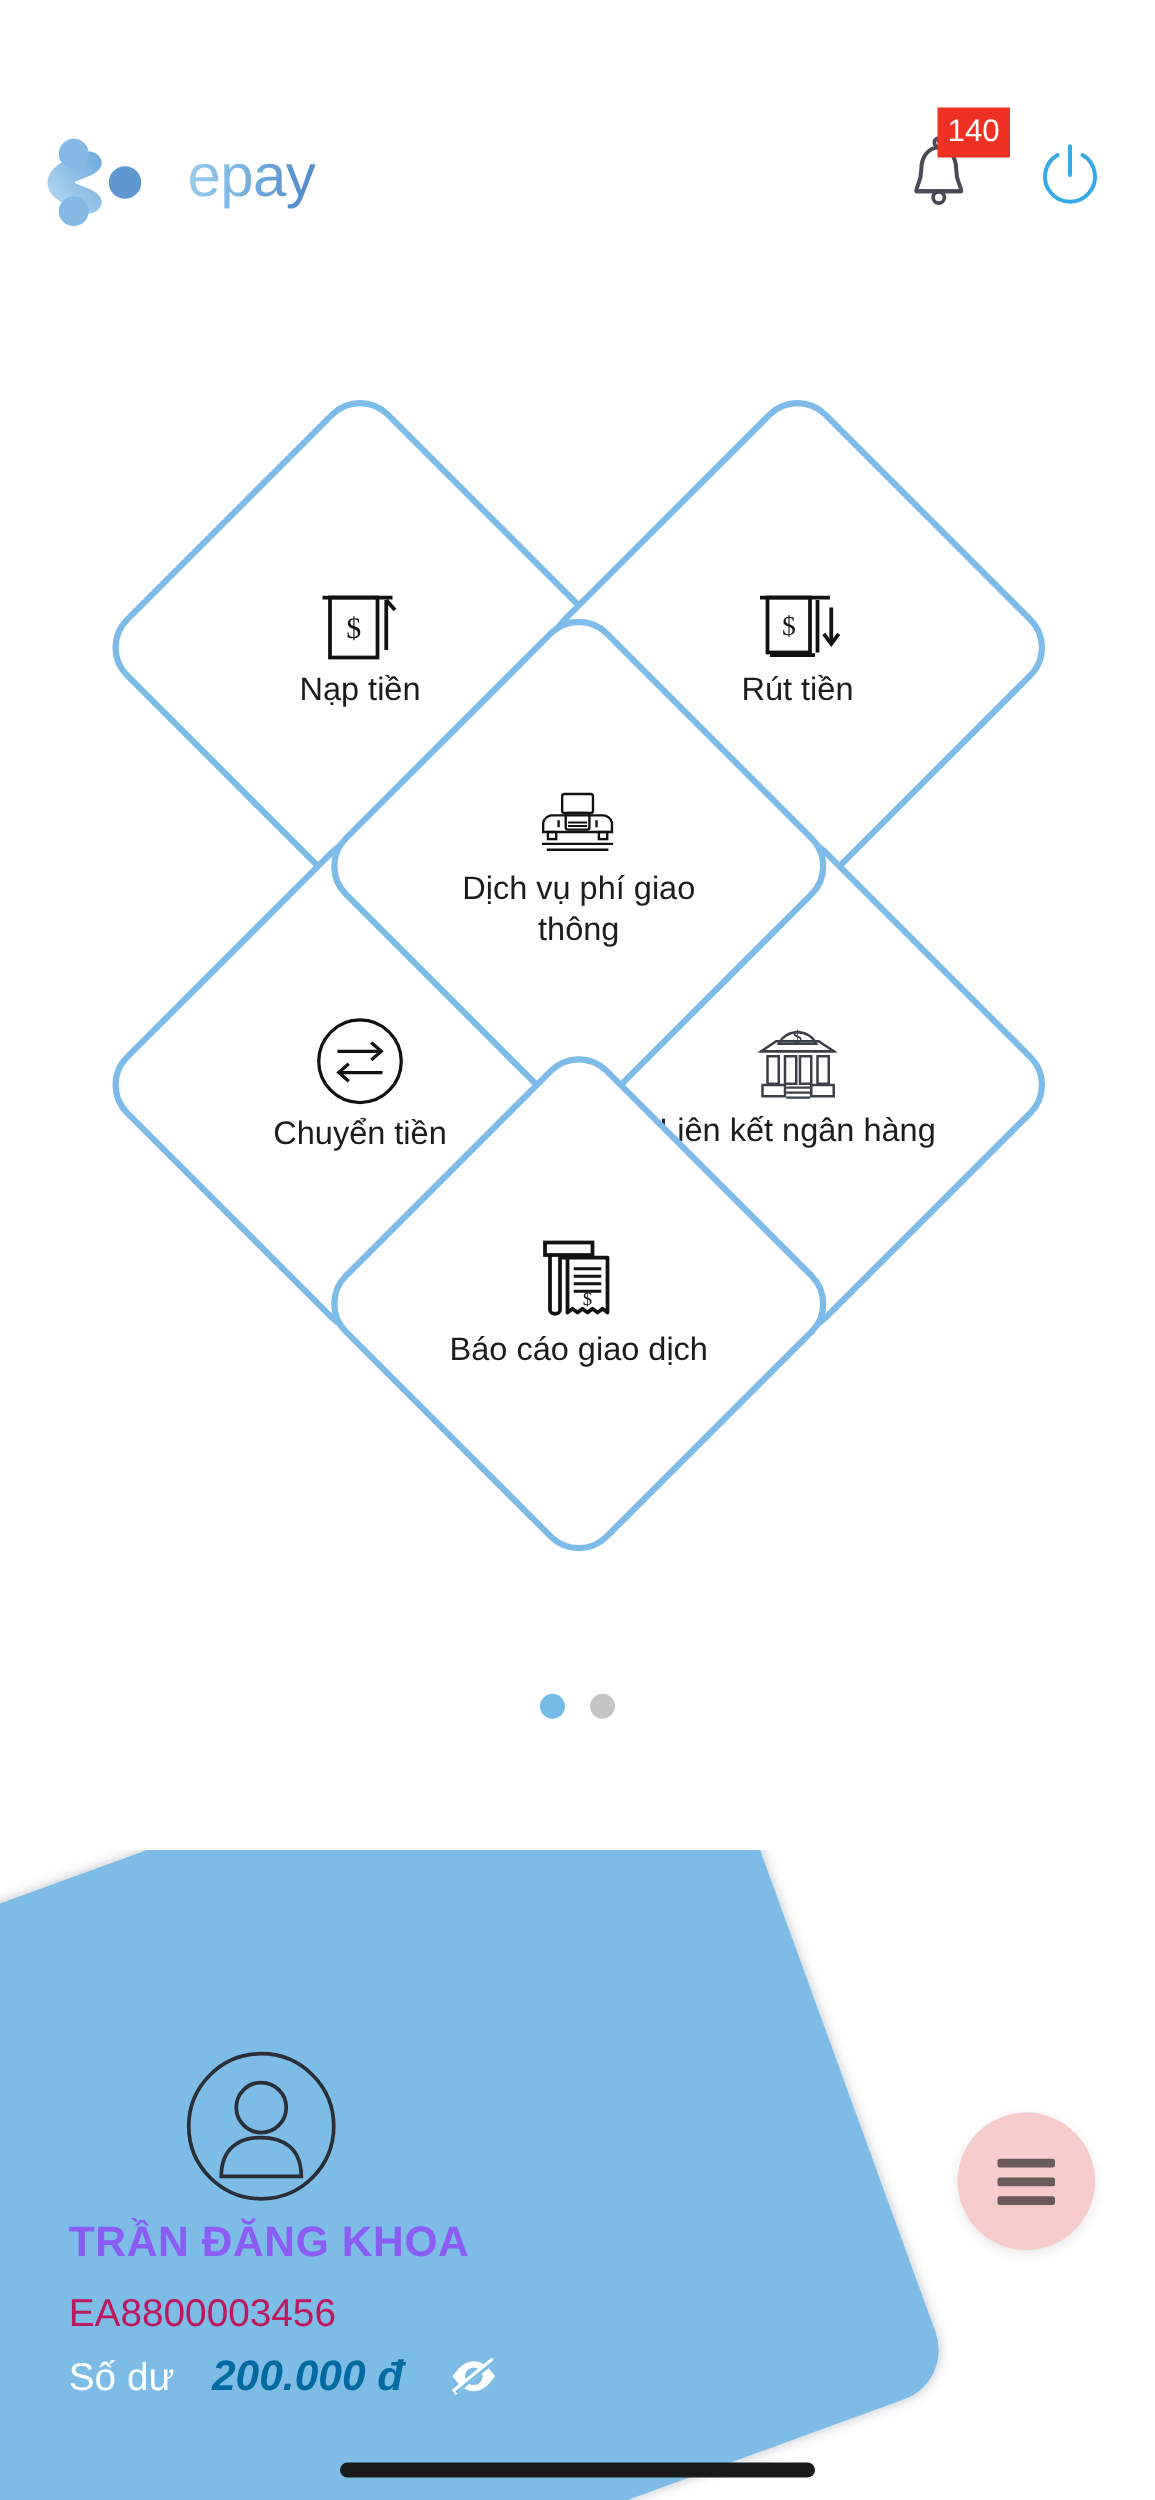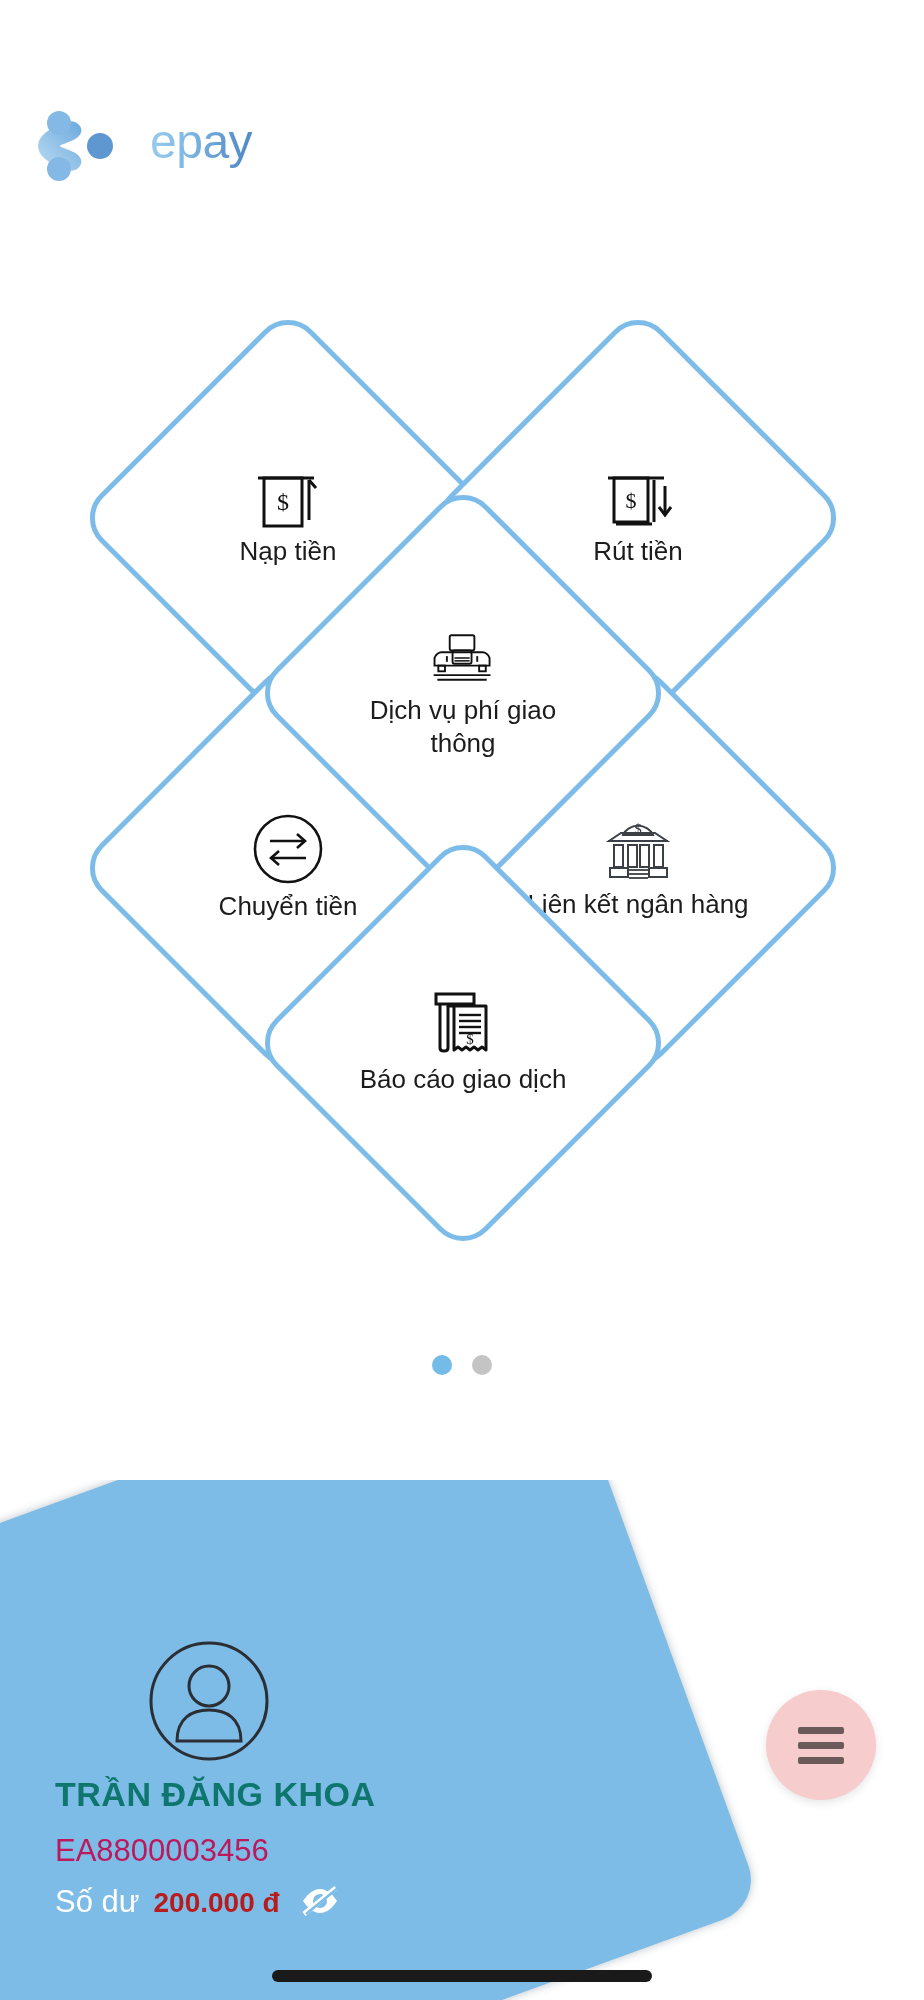--- a/index.html
+++ b/index.html
@@ -175,43 +175,43 @@
     position: absolute;
     left: 148px;
     top: 160px;
     width: 122px;
     height: 122px;
   }
   .acct-name {
     position: absolute;
     left: 55px;
     top: 295px;
-    color: #0f766e;
+    color: #8b5cf6;
     font-size: 34px;
     font-weight: bold;
     letter-spacing: 0.5px;
   }
   .acct-id {
     position: absolute;
     left: 55px;
     top: 353px;
     color: #be185d;
     font-size: 31px;
     font-weight: 400;
   }
   .bal-row {
     position: absolute;
     left: 55px;
     top: 402px;
     display: flex;
     align-items: baseline;
-    gap: 14px;
+    gap: 30px;
   }
   .bal-label { color: #ffffff; font-size: 31px; }
-  .bal-value { color: #b91c1c; font-size: 28px; font-weight: bold; }
+  .bal-value { color: #0369a1; font-size: 34px; font-weight: bold; font-style: italic; }
   .eye-btn {
     display: inline-flex;
     align-items: center;
     margin-left: 6px;
     position: relative;
     top: 4px;
   }
 
   
   .fab {
@@ -266,20 +266,41 @@
           </linearGradient>
         </defs>
         <path d="M12 36 C12 26 22 20 34 14 C42 10 50 10 54 16 C58 22 53 28 45 31 C38 34 34 35 34 36 C34 37 38 38 45 41 C53 44 58 50 54 56 C50 62 42 62 34 58 C22 52 12 46 12 36 Z" fill="url(#lg1)"></path>
         <circle cx="33" cy="13" r="12" fill="#83b9e4"></circle>
         <circle cx="33" cy="59" r="12" fill="#83b9e4"></circle>
         <circle cx="74" cy="36" r="13" fill="#5f97d0"></circle>
       </svg>
       <span class="logo-text">epay</span>
     </div>
 
+    <div class="header-actions">
+
+      <div class="bell-wrap">
+        <svg width="54" height="62" viewBox="0 0 54 62">
+          <path d="M27 6 C27 3 28 1 30 1" fill="none" stroke="#4a4a55" stroke-width="3"></path>
+          <circle cx="27" cy="6" r="3.5" fill="none" stroke="#4a4a55" stroke-width="3"></circle>
+          <path d="M9 45 C9 40 13 38 13 28 C13 17 19 10 27 10 C35 10 41 17 41 28 C41 38 45 40 45 45 Z" fill="none" stroke="#4a4a55" stroke-width="3.2" stroke-linejoin="round"></path>
+          <path d="M9 45 L45 45" stroke="#4a4a55" stroke-width="3.2"></path>
+          <circle cx="27" cy="50" r="4.5" fill="none" stroke="#4a4a55" stroke-width="3"></circle>
+        </svg>
+        <span class="badge">140</span>
+      </div>
+
+      <div class="power-wrap">
+        <svg width="56" height="56" viewBox="0 0 56 56">
+          <path d="M18 13 A20 20 0 1 0 38 13" fill="none" stroke="#35a9e8" stroke-width="3.2" stroke-linecap="round"></path>
+          <line x1="28" y1="6" x2="28" y2="29" stroke="#35a9e8" stroke-width="3.2" stroke-linecap="round"></line>
+        </svg>
+      </div>
+
+    </div>
   </div>
 
   <div class="grid">
 
     <div class="t0" style="position:absolute;">
       <div class="tile">
         <div class="tile-inner">
           <span class="tile-icon">
             <svg width="72" height="62" viewBox="0 0 72 62">
               <line x1="6" y1="10" x2="62" y2="10" stroke="#111" stroke-width="3"></line>

